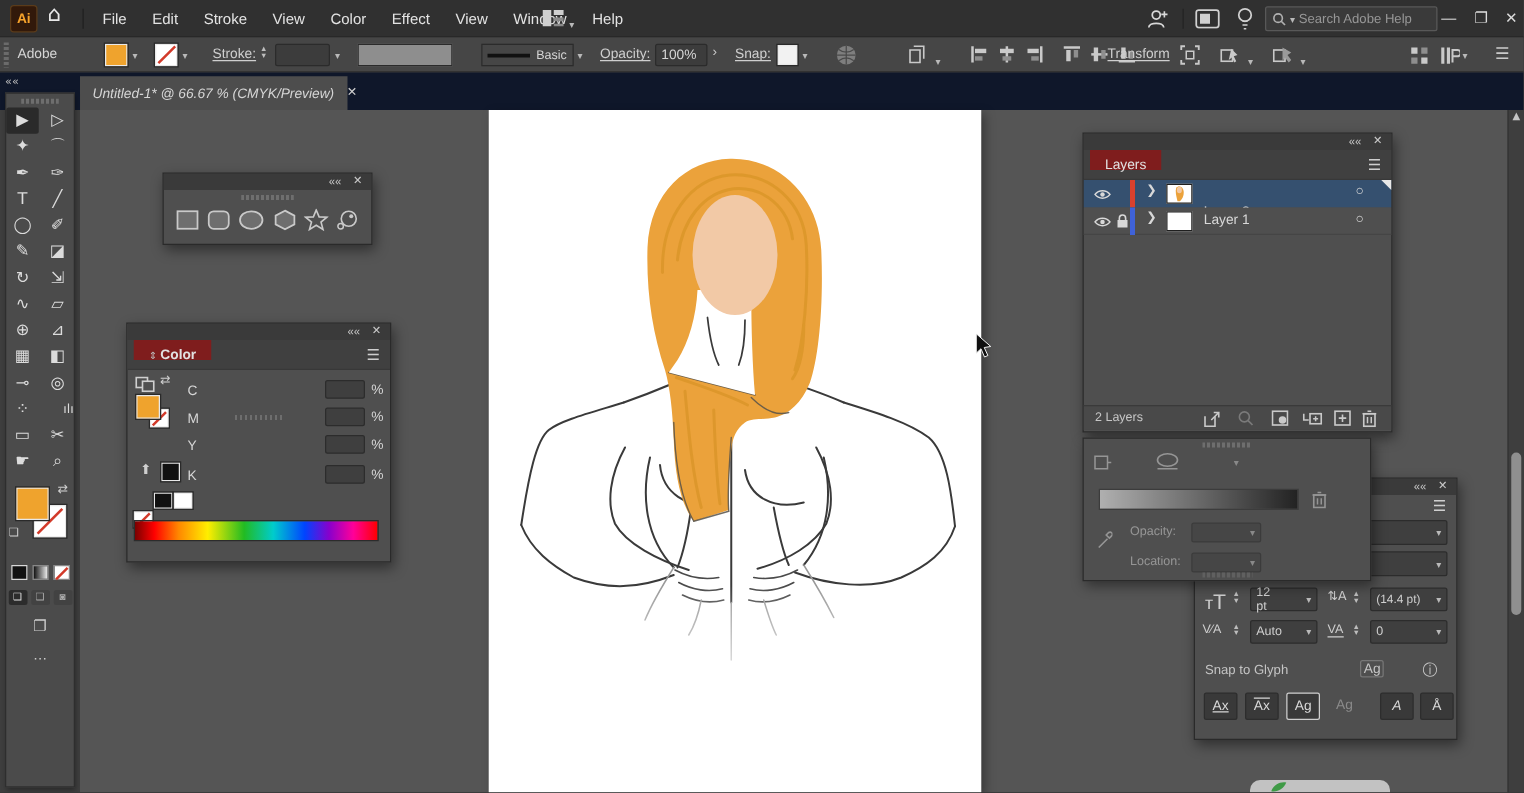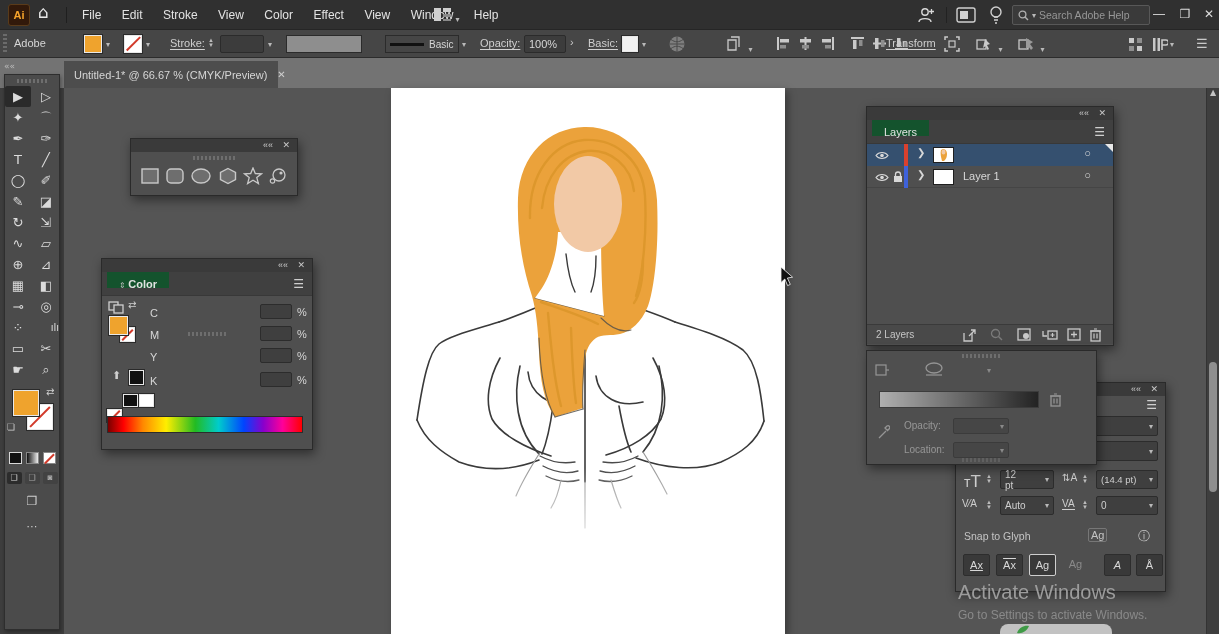--- a/index.html
+++ b/index.html
@@ -4,40 +4,40 @@
 <style>
   html,body{margin:0;padding:0;background:#262626;}
   *{box-sizing:border-box;font-family:"Liberation Sans","DejaVu Sans",sans-serif;}
   #app{position:relative;width:1219px;height:634px;overflow:hidden;background:#505050;user-select:none;}
   .abs{position:absolute;}
   .g{font-family:"DejaVu Sans",sans-serif;}
   .txt{color:#d6d6d6;font-size:11px;}
   
   #titlebar{left:0;top:0;width:1219px;height:30px;background:#303030;border-bottom:1px solid #262626;}
   #controlbar{left:0;top:30px;width:1219px;height:28px;background:#464646;border-bottom:1px solid #2c2c2c;}
-  #tabbar{left:0;top:58px;width:1219px;height:30px;background:#737373;}
+  #tabbar{left:0;top:58px;width:1219px;height:30px;background:#0f172a;font-style:italic;}
   .menuitem{color:#e3e3e3;font-size:12px;line-height:30px;padding:0 8px;display:inline-block;}
   .winbtn{width:26px;height:28px;text-align:center;color:#dcdcdc;font-size:12px;line-height:28px;}
   .chev{color:#b9b9b9;font-size:8px;}
   .swatchbox{border:1px solid #e8e8e8;outline:1px solid #2a2a2a;}
   .darkbox{background:#3c3c3c;border:1px solid #2b2b2b;border-radius:2px;color:#d6d6d6;font-size:11px;line-height:16px;padding:0 4px;}
   .ulabel{font-size:11px;color:#cfcfcf;text-decoration:underline;text-underline-offset:2px;}
   .stepper{display:inline-flex;flex-direction:column;color:#bdbdbd;font-size:6px;line-height:5px;}
   
   #dock{left:0;top:88px;width:64px;height:546px;background:#3e3e3e;}
   #tools{left:4px;top:74px;width:56px;height:556px;background:#4b4b4b;border:1px solid #2e2e2e;box-shadow:1px 2px 4px rgba(0,0,0,.35);}
   .tool{width:26px;height:21px;color:#dcdcdc;font-size:13px;text-align:center;line-height:21px;}
   .tool.active{background:#2a2a2a;border-radius:2px;}
   .dots{height:4px;background:repeating-linear-gradient(90deg,#6e6e6e 0 2px,transparent 2px 4px);}
   
   .panel{position:absolute;background:#4f4f4f;border:1px solid #2a2a2a;box-shadow:2px 4px 10px rgba(0,0,0,.45);}
   .phead{height:13px;background:#3a3a3a;position:relative;}
   .phead .pc{position:absolute;top:0;font-size:9px;color:#c9c9c9;line-height:13px;}
   .ptabstrip{height:24px;background:#404040;border-bottom:1px solid #383838;position:relative;}
-  .ptab{position:absolute;left:5px;top:0;height:16px;background:#14532d;color:#e2e2e2;font-size:11px;line-height:24px;padding:0 12px;}
+  .ptab{position:absolute;left:5px;top:0;height:16px;background:#7f1d1d;color:#e2e2e2;font-size:11px;line-height:24px;padding:0 12px;}
   .burger{position:absolute;right:8px;top:5px;color:#cfcfcf;font-size:12px;}
   .valbox{background:#3f3f3f;border:1px solid #2c2c2c;border-radius:2px;color:#cfcfcf;font-size:10px;display:flex;align-items:center;padding:0 4px;justify-content:space-between;}
   .redslash{position:relative;background:#fff;}
   .redslash:after{content:"";position:absolute;left:-8%;top:46%;width:116%;height:2px;background:#d23a2a;transform:rotate(-45deg);}
   .charbtn{background:#393939;border:1px solid #2d2d2d;border-radius:2px;color:#d8d8d8;font-size:11px;text-align:center;line-height:20px;width:27px;height:22px;}
 </style>
 </head>
 <body>
 
 <div id="app">
@@ -115,21 +115,21 @@
     <span class="abs chev g" style="left:268px;top:10px;">▾</span>
     <div class="abs" style="left:286px;top:5px;width:76px;height:18px;background:#8e8e8e;border:1px solid #2b2b2b;"></div>
     <div class="abs" style="left:385px;top:5px;width:74px;height:18px;background:#464646;border:1px solid #2b2b2b;display:flex;align-items:center;gap:5px;padding:0 4px;">
       <span style="display:inline-block;width:34px;height:3px;background:#111;"></span>
       <span class="txt" style="font-size:10px;">Basic</span>
     </div>
     <span class="abs chev g" style="left:462px;top:10px;">▾</span>
     <span class="abs ulabel" style="left:480px;top:7px;">Opacity:</span>
     <div class="abs darkbox" style="left:524px;top:5px;width:42px;height:18px;line-height:16px;">100%</div>
     <span class="abs" style="left:570px;top:6px;color:#c9c9c9;font-size:11px;">›</span>
-    <span class="abs ulabel" style="left:588px;top:7px;">Basic:</span>
+    <span class="abs ulabel" style="left:588px;top:7px;">Snap:</span>
     <div class="abs swatchbox" style="left:622px;top:6px;width:16px;height:16px;background:#f2f2f2;"></div>
     <span class="abs chev g" style="left:642px;top:10px;">▾</span>
     <div class="abs" style="left:668px;top:5px;">
       <svg width="18" height="18" viewBox="0 0 18 18">
           <circle cx="9" cy="9" r="7.5" fill="#7e7e7e"></circle>
           <path d="M1.5,9 h15 M9,1.5 v15 M3,4.5 c4,3 8,3 12,0 M3,13.5 c4,-3 8,-3 12,0" stroke="#4a4a4a" stroke-width="1" fill="none"></path>
         </svg>
     </div>
     <div class="abs" style="left:726px;top:6px;">
       <svg width="18" height="16" viewBox="0 0 18 16">
@@ -606,23 +606,19 @@
         </div>
       <span class="abs" style="left:37px;top:86px;font-size:10px;color:#cfcfcf;">Location:</span>
       <div class="abs valbox" style="left:86px;top:84px;width:56px;height:16px;">
           <span></span>
           <span class="chev g">▾</span>
         </div>
       <div class="dots" style="position:absolute;left:95px;bottom:1px;width:40px;"></div>
     </div>
   </div>
 
-  <div class="abs" style="left:958px;top:581px;z-index:20;pointer-events:none;">
-    <div style="font-size:20px;color:#9c9c9c;font-weight:400;">Activate Windows</div>
-    <div style="font-size:12px;color:#8a8a8a;margin-top:4px;">Go to Settings to activate Windows.</div>
-  </div>
   <div class="abs" style="left:1000px;top:624px;width:112px;height:10px;background:#c2c2c2;border-radius:8px 8px 0 0;z-index:21;">
     <svg class="abs" style="left:16px;top:1px;" width="14" height="9" viewBox="0 0 14 9">
         <path d="M1,8 C3,2 9,0 13,1 C11,6 6,9 1,8 Z" fill="#3f9a46"></path>
       </svg>
   </div>
 
 </div>
 
 </body></html>

